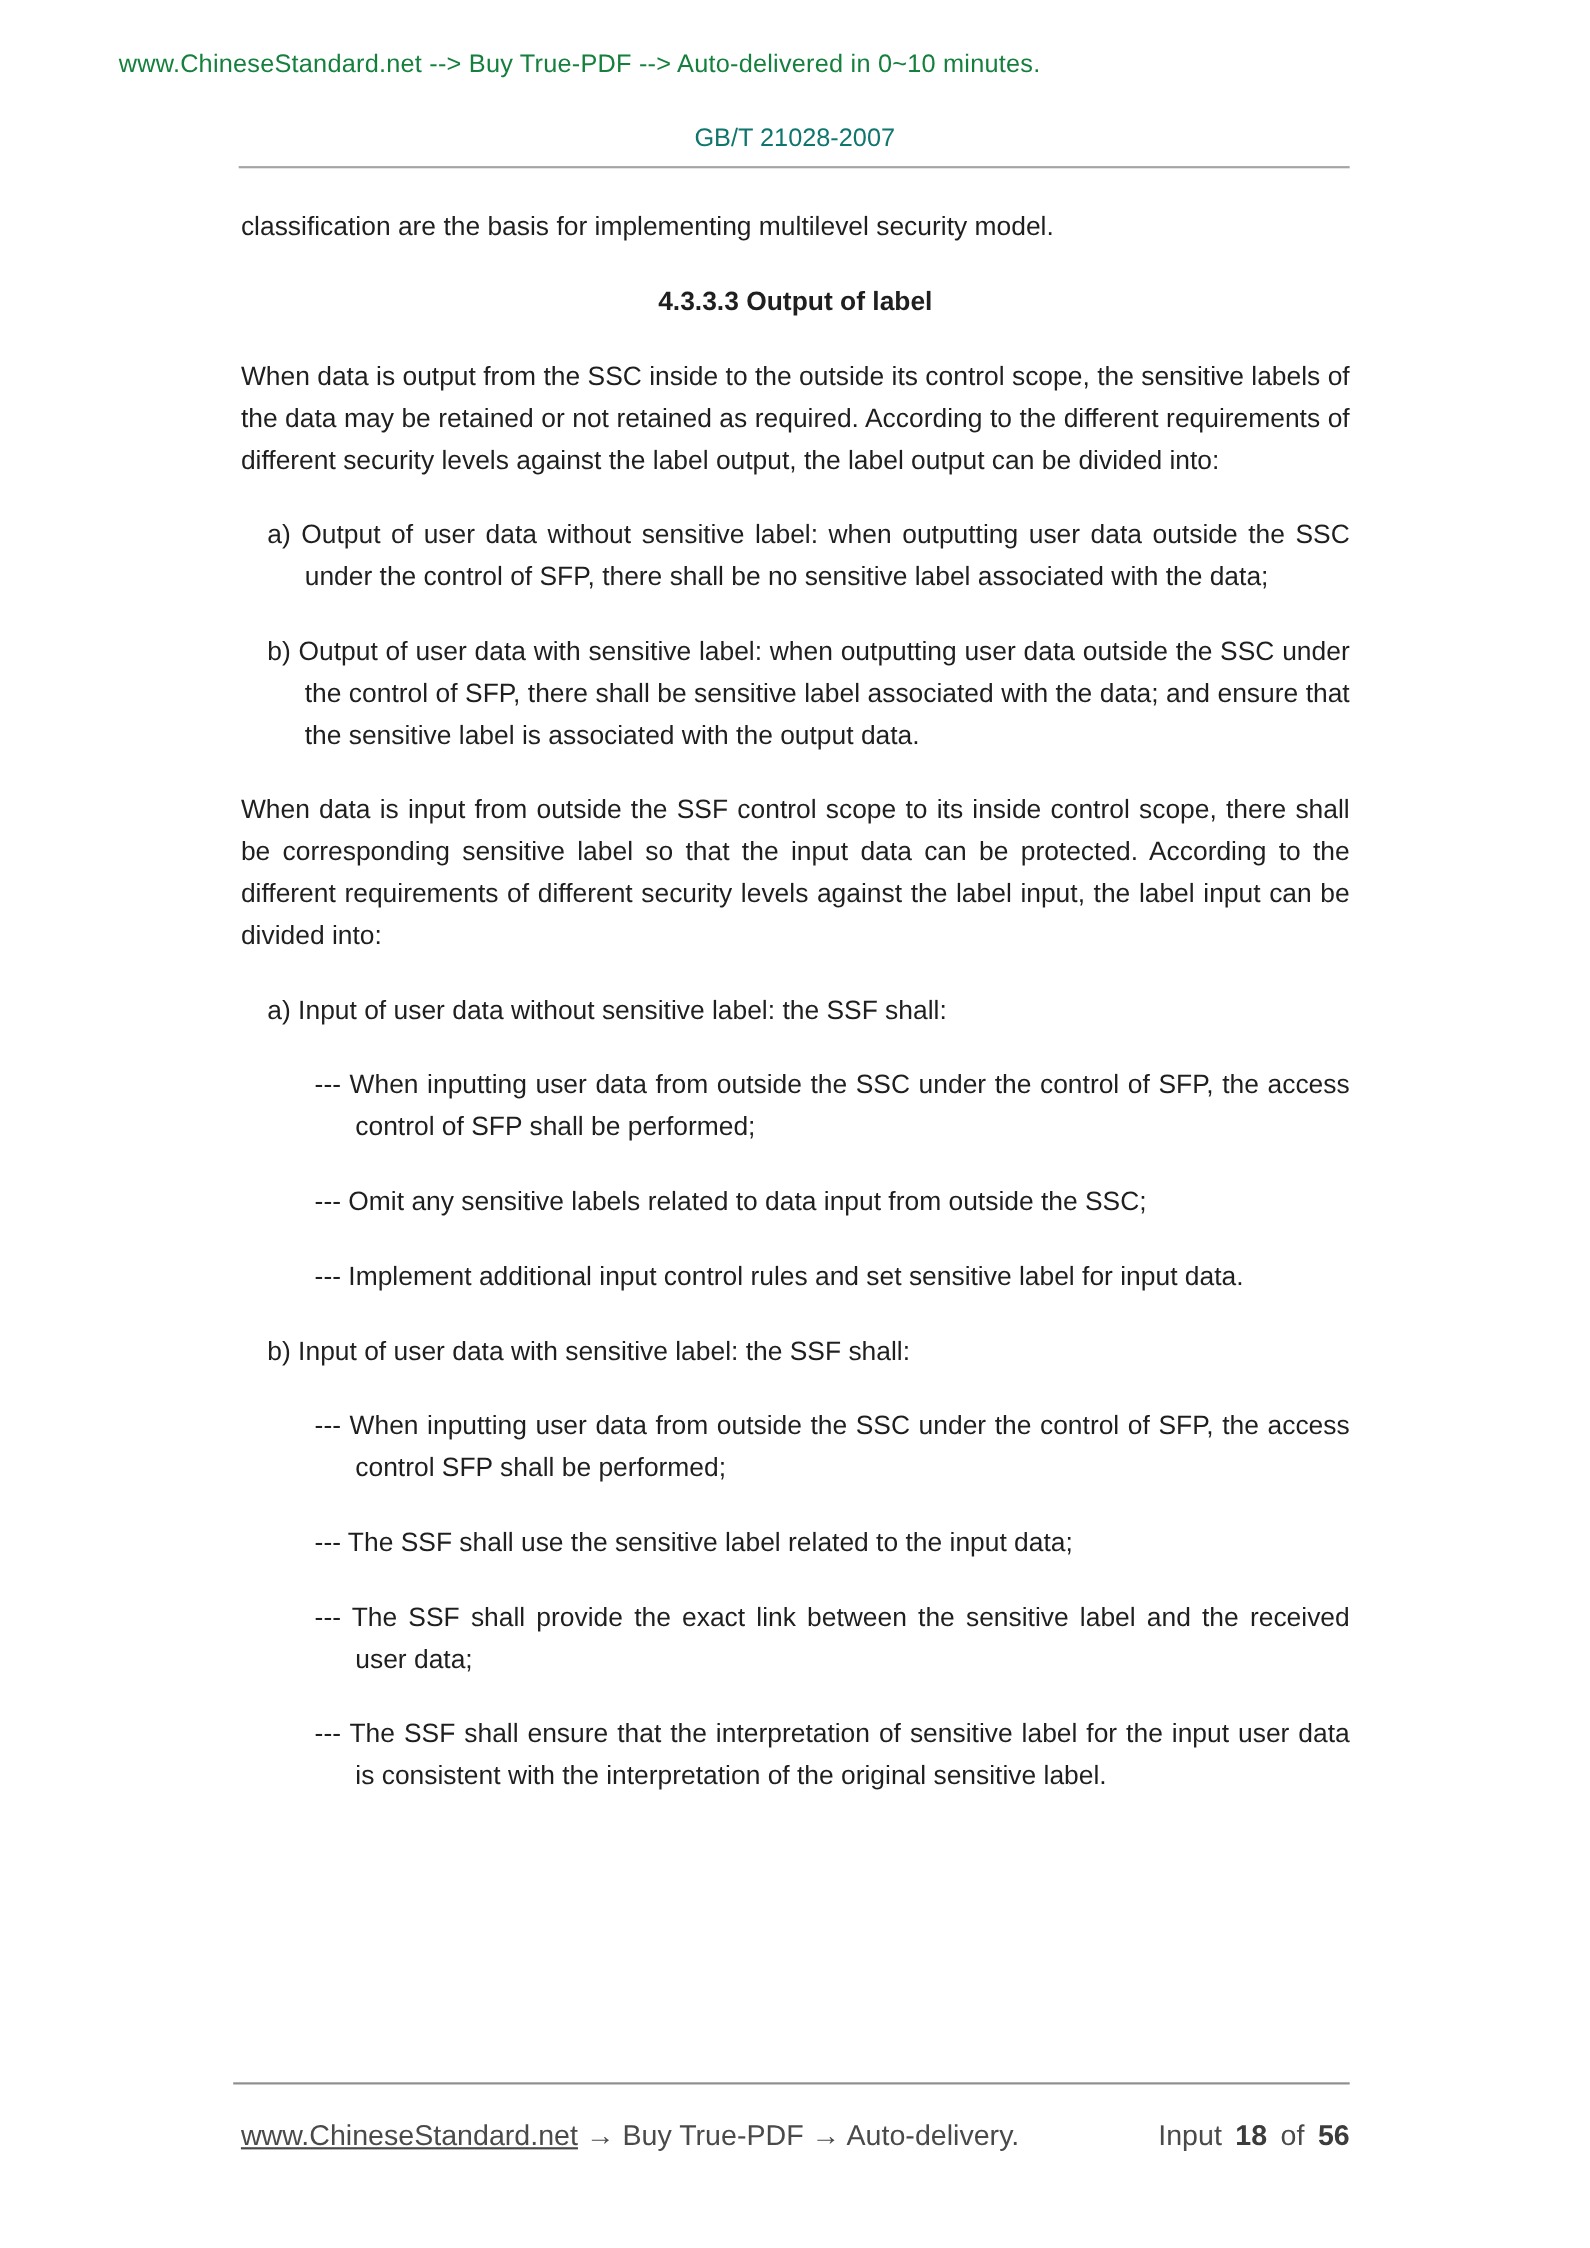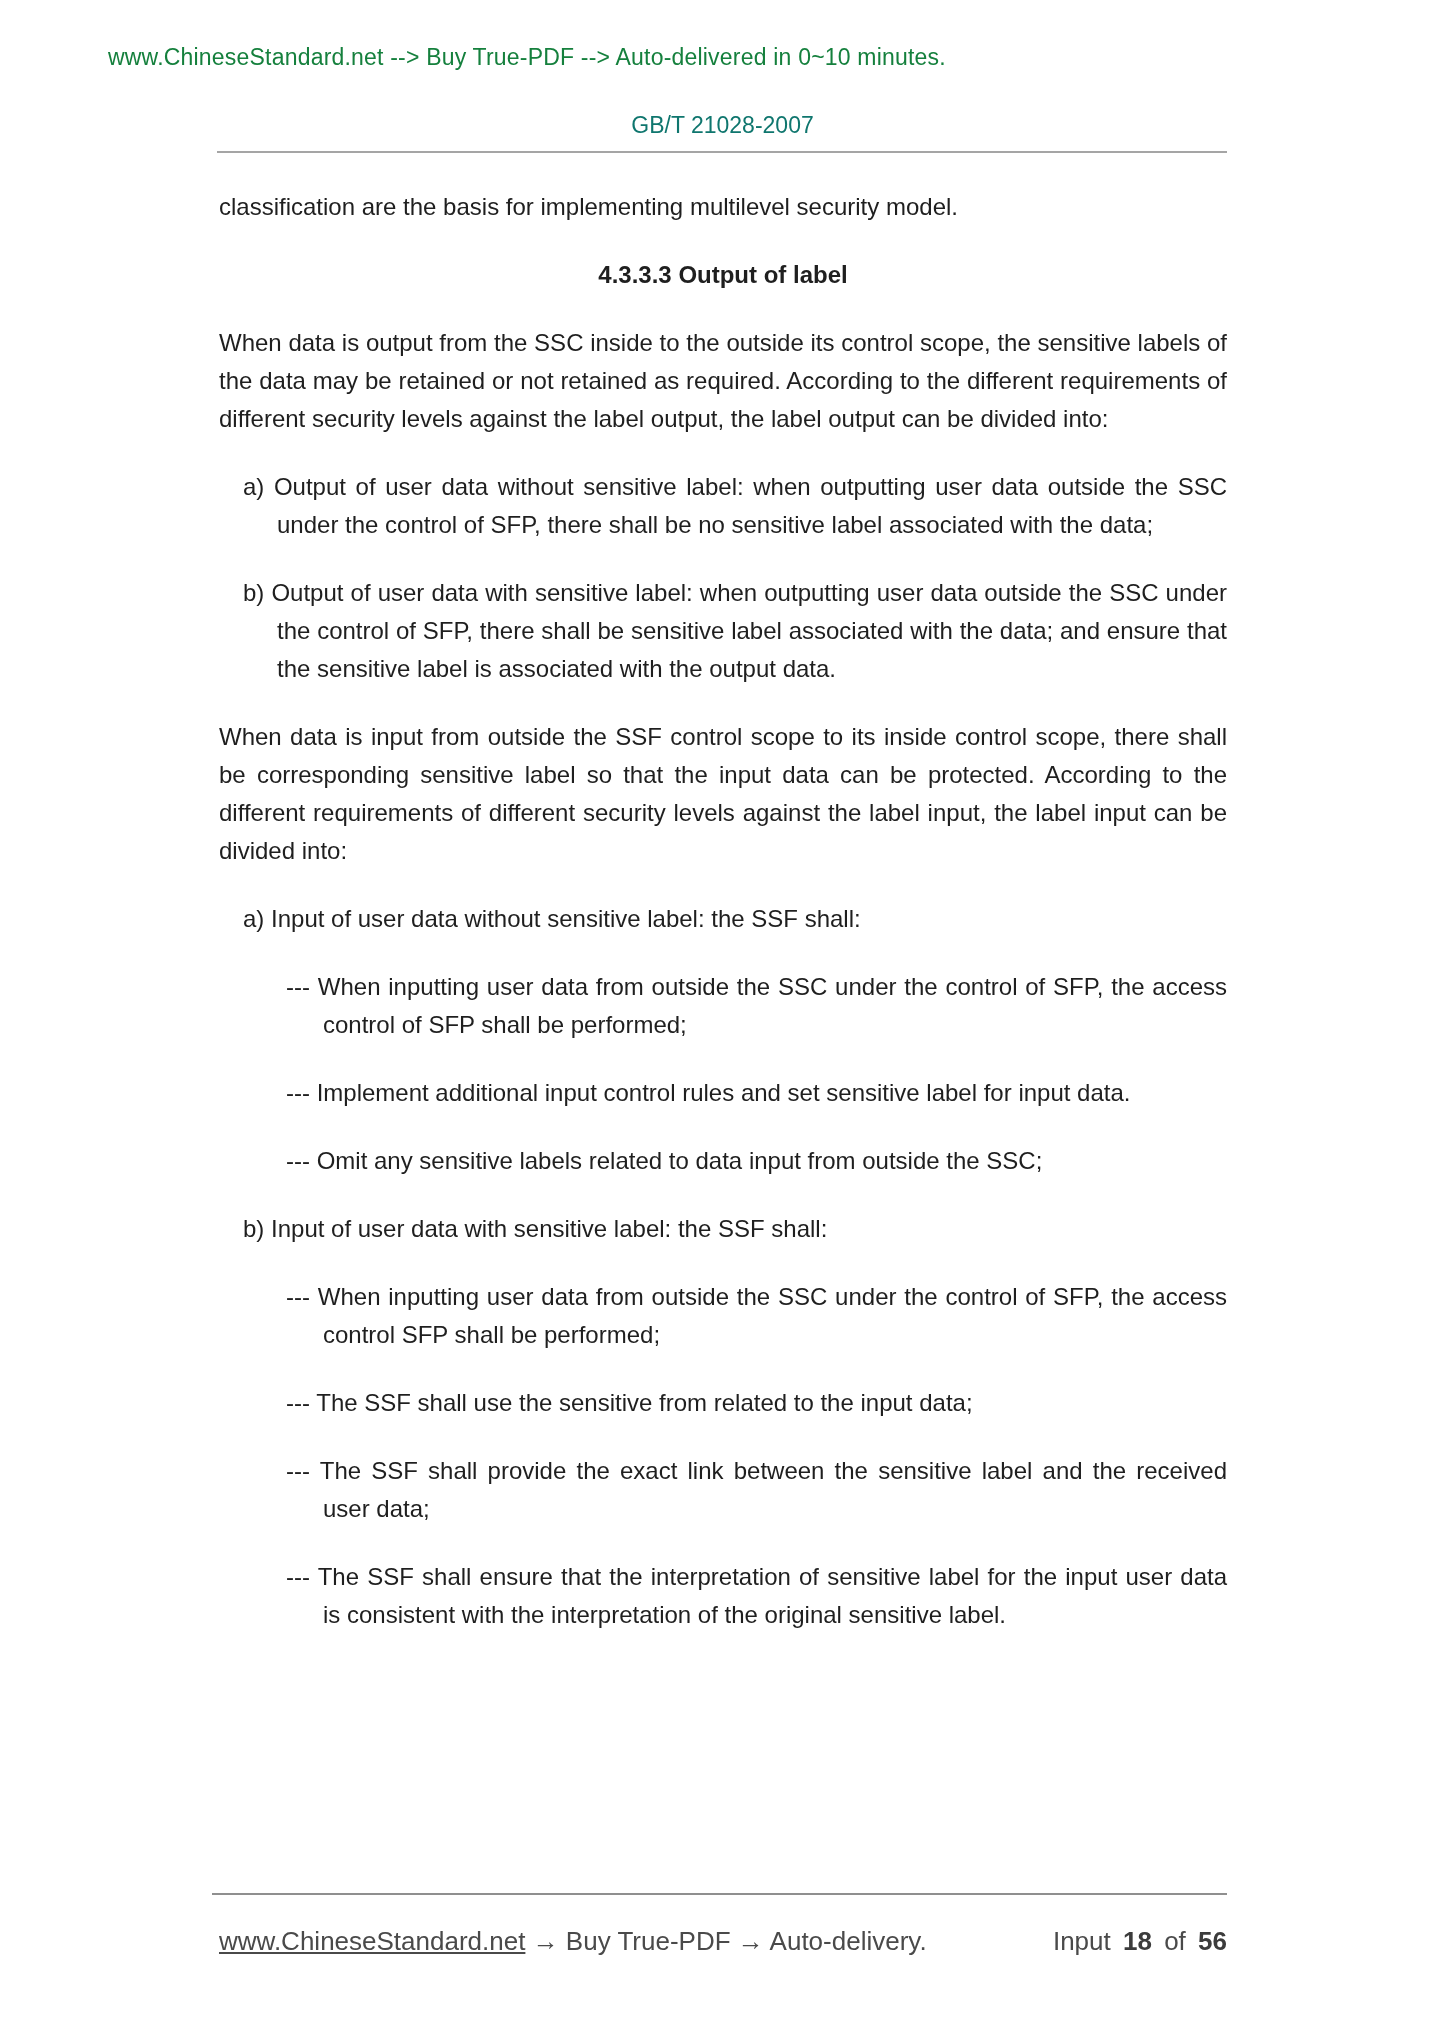--- a/index.html
+++ b/index.html
@@ -113,29 +113,29 @@
 
     <div class="block li-ab"><span class="marker">b) </span><span>Output of user data with sensitive label: when outputting user data outside the SSC under the control of SFP, there shall be sensitive label associated with the data; and ensure that the sensitive label is associated with the output data.</span></div>
 
 
     <div class="block para">When data is input from outside the SSF control scope to its inside control scope, there shall be corresponding sensitive label so that the input data can be protected. According to the different requirements of different security levels against the label input, the label input can be divided into:</div>
 
     <div class="block li-ab"><span class="marker">a) </span><span>Input of user data without sensitive label: the SSF shall:</span></div>
 
     <div class="block li-dash"><span class="marker">--- </span><span>When inputting user data from outside the SSC under the control of SFP, the access control of SFP shall be performed;</span></div>
 
+    <div class="block li-dash"><span class="marker">--- </span><span>Omit any sensitive labels related to data input from outside the SSC;</span></div>
+
     <div class="block li-dash"><span class="marker">--- </span><span>Implement additional input control rules and set sensitive label for input data.</span></div>
-
-    <div class="block li-dash"><span class="marker">--- </span><span>Omit any sensitive labels related to data input from outside the SSC;</span></div>
 
     <div class="block li-ab"><span class="marker">b) </span><span>Input of user data with sensitive label: the SSF shall:</span></div>
 
     <div class="block li-dash"><span class="marker">--- </span><span>When inputting user data from outside the SSC under the control of SFP, the access control SFP shall be performed;</span></div>
 
-    <div class="block li-dash"><span class="marker">--- </span><span>The SSF shall use the sensitive from related to the input data;</span></div>
+    <div class="block li-dash"><span class="marker">--- </span><span>The SSF shall use the sensitive label related to the input data;</span></div>
 
     <div class="block li-dash"><span class="marker">--- </span><span>The SSF shall provide the exact link between the sensitive label and the received user data;</span></div>
 
     <div class="block li-dash"><span class="marker">--- </span><span>The SSF shall ensure that the interpretation of sensitive label for the input user data is consistent with the interpretation of the original sensitive label.</span></div>
 
   </div>
 
   <div class="ftr-rule"></div>
   <div class="ftr">
     <span class="ftr-left"><span class="ftr-link">www.ChineseStandard.net</span><span> → Buy True-PDF → Auto-delivery.</span></span>

